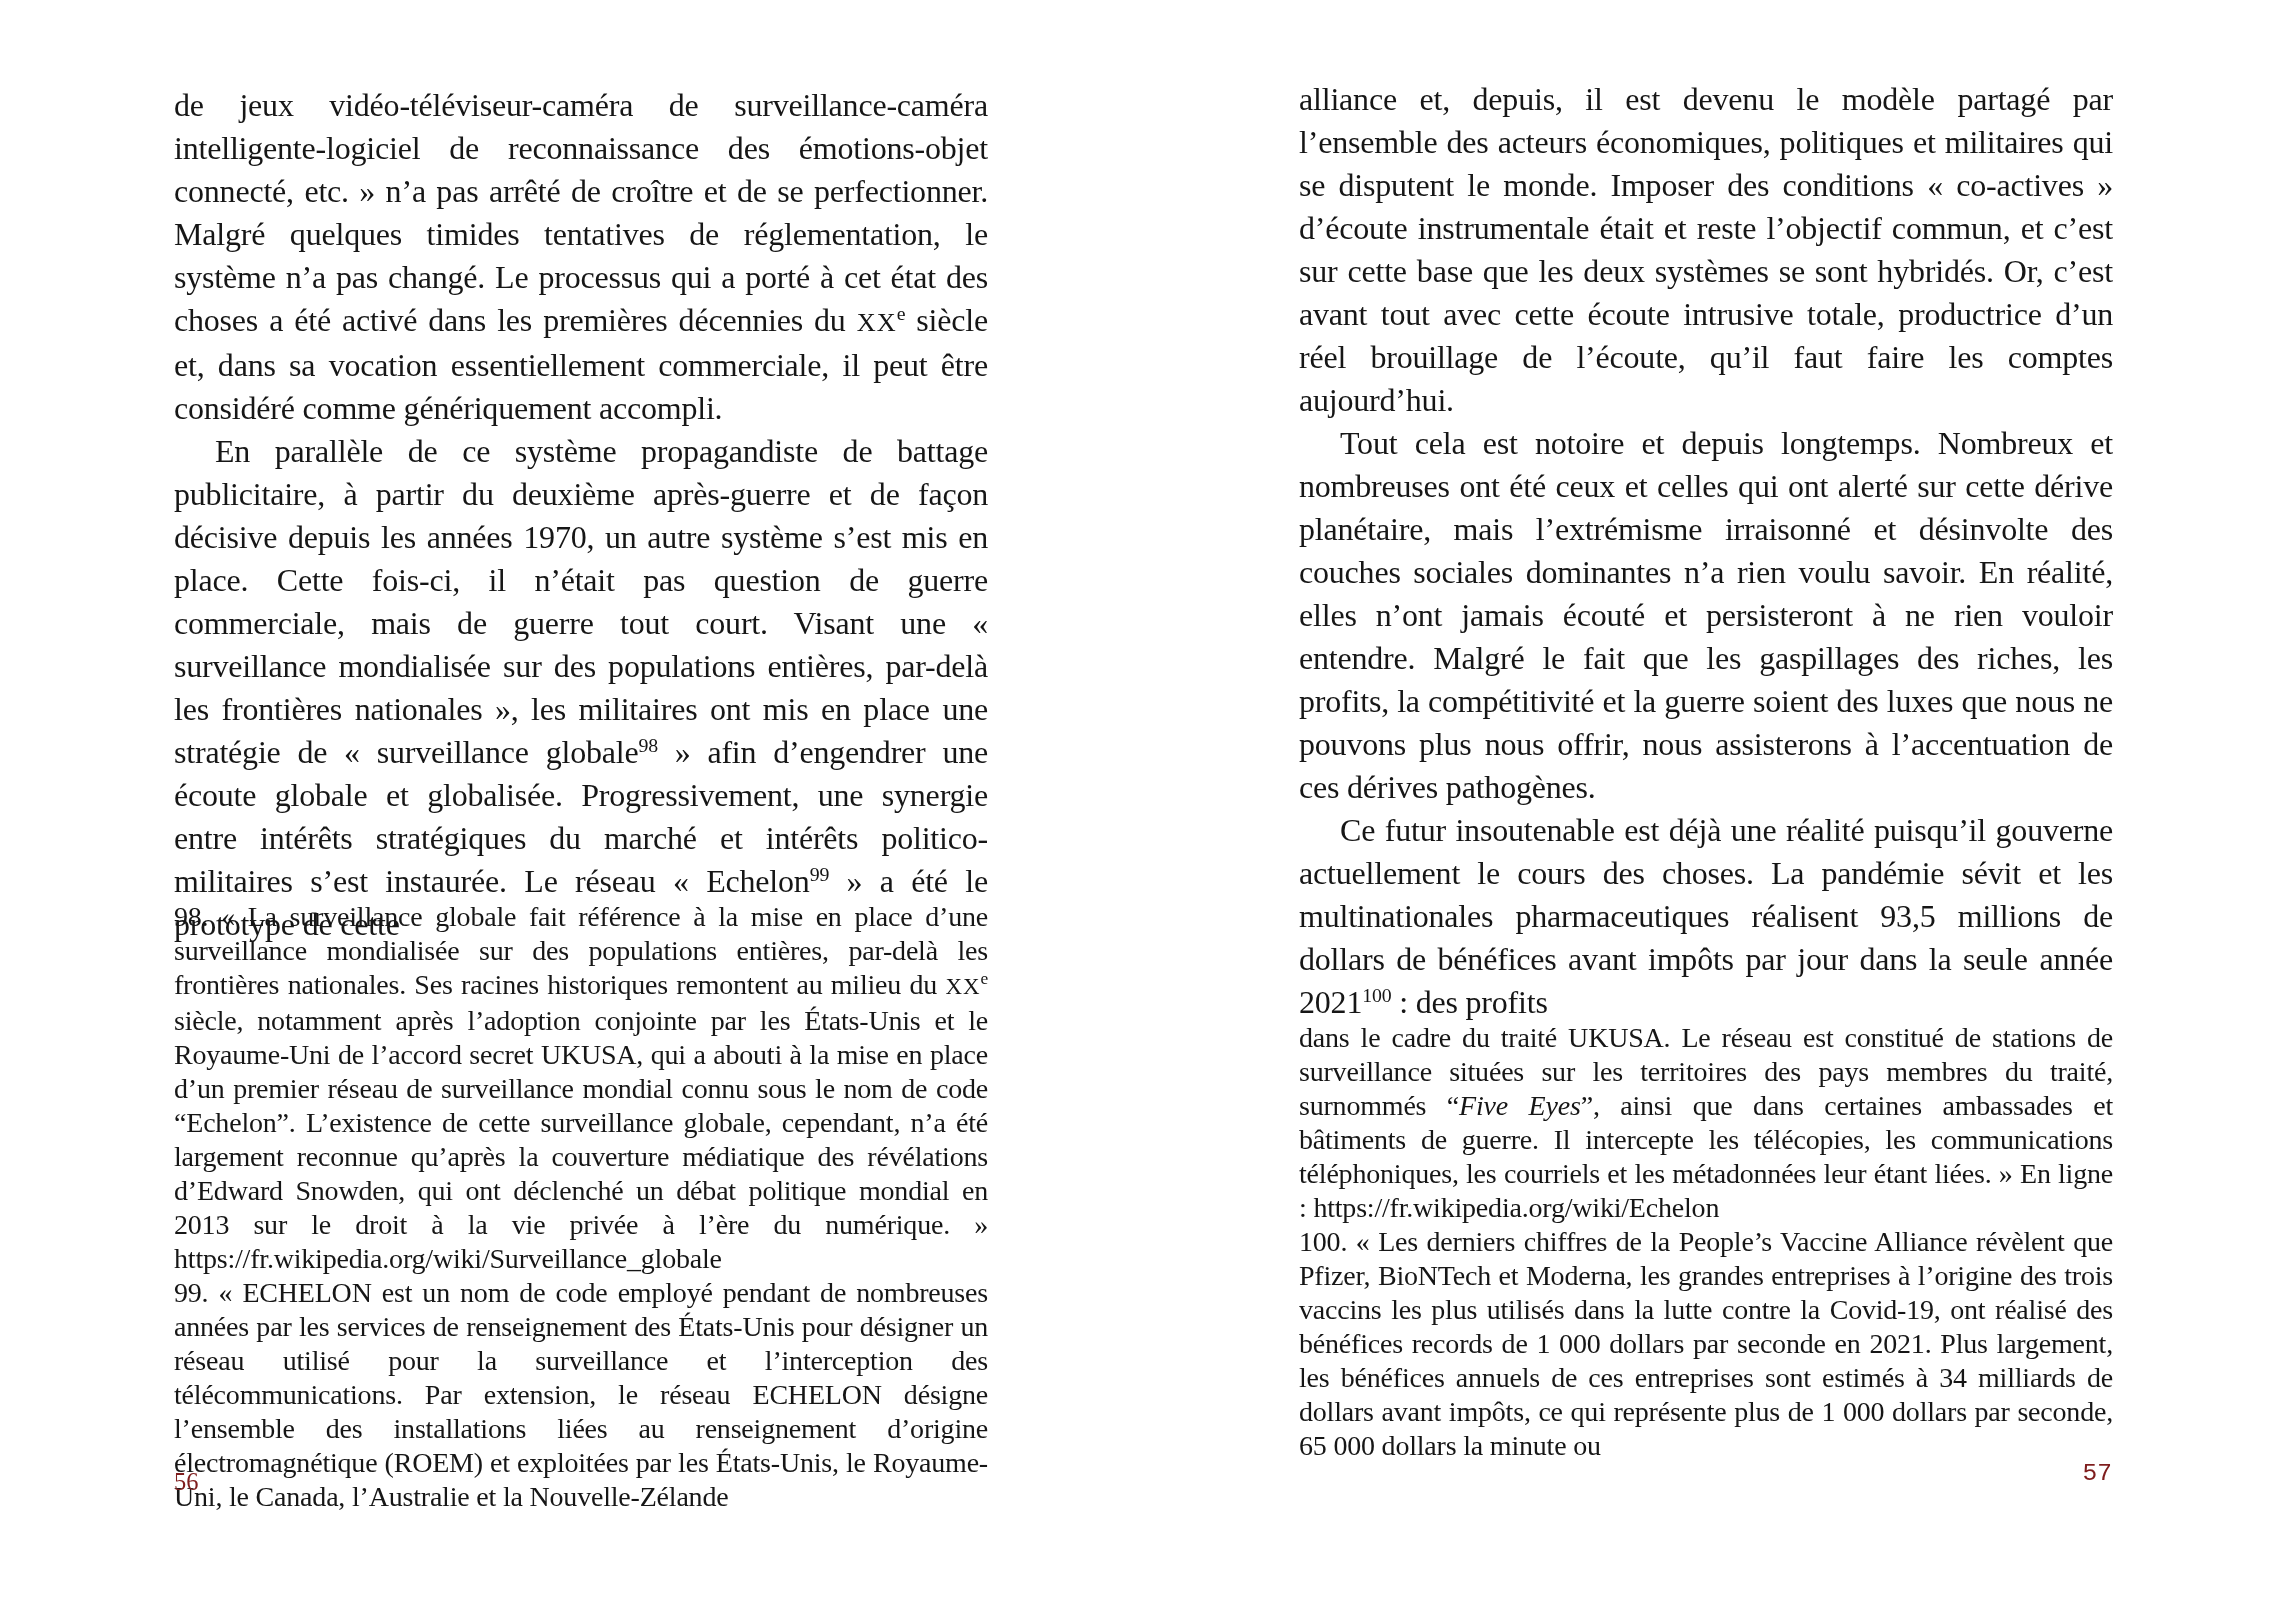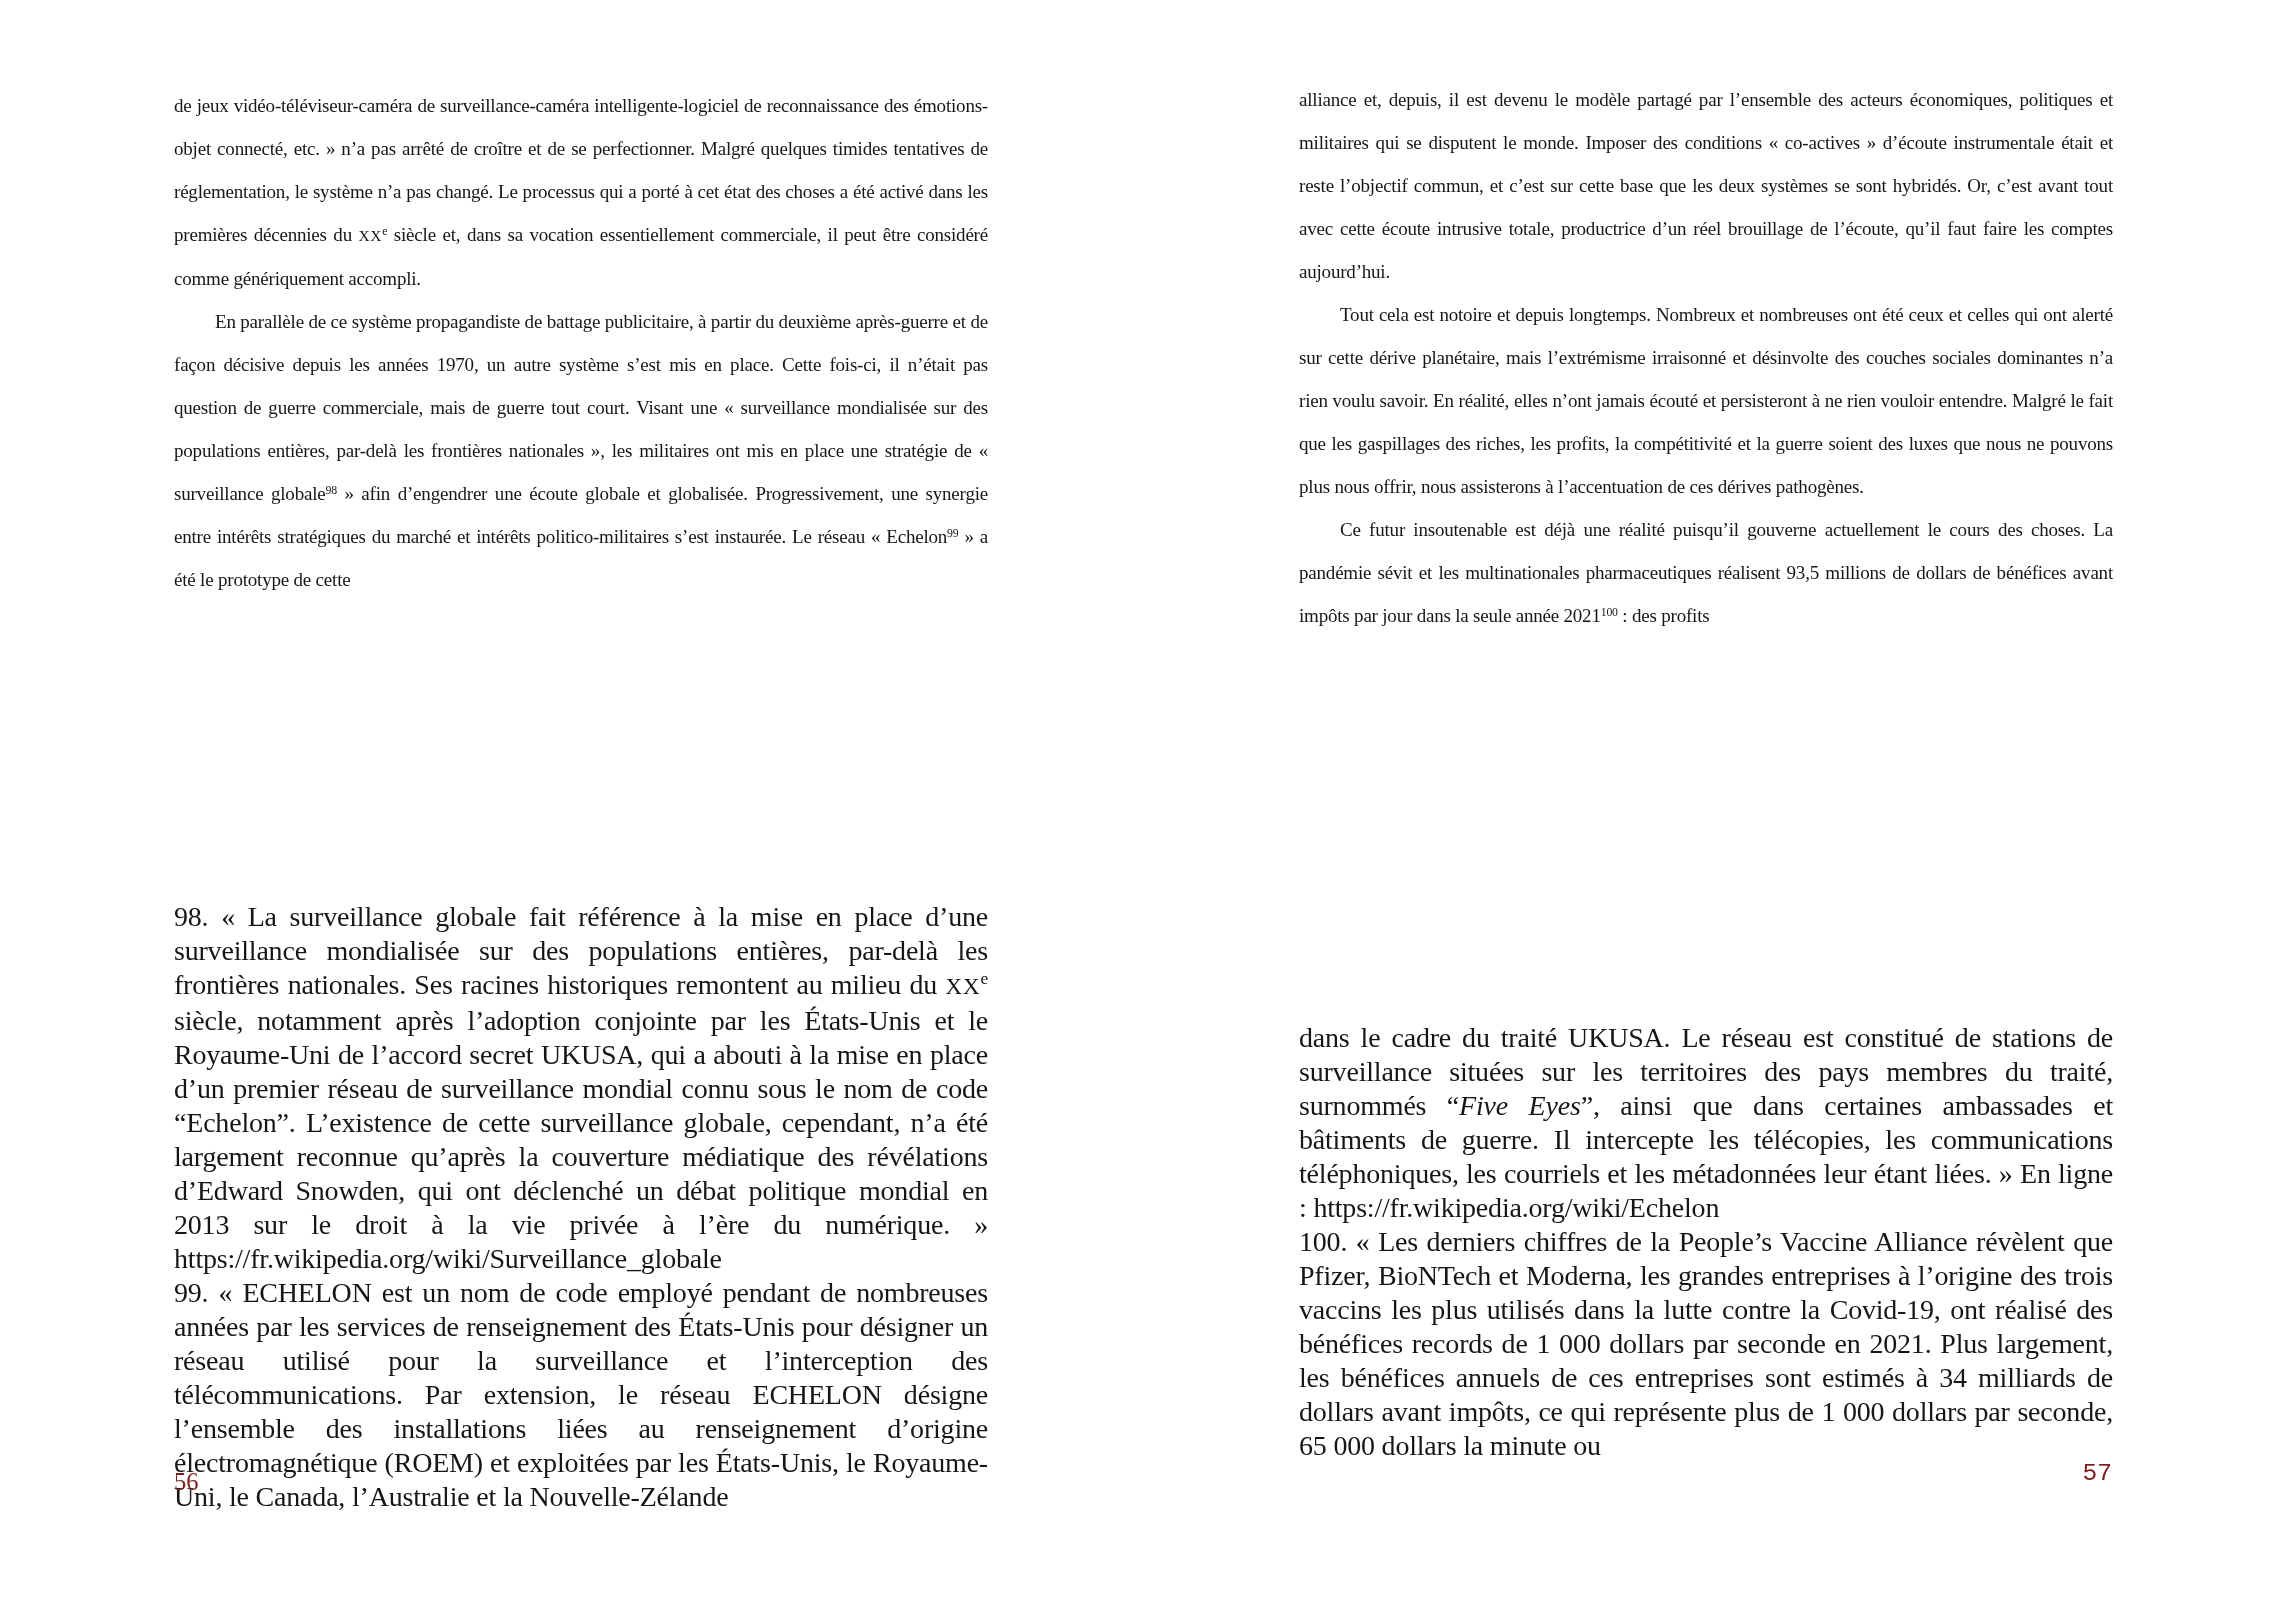--- a/index.html
+++ b/index.html
@@ -13,21 +13,21 @@
     font-family: "Liberation Serif", serif;
     overflow: hidden;
   }
   .col {
     position: absolute;
     text-align: justify;
     letter-spacing: -0.2px;
     hyphens: auto;
     -webkit-hyphens: auto;
   }
-  .body-col { font-size: 19px; line-height: 43px; }
+  .body-col { font-size: 32px; line-height: 43px; }
   .body-col p.indent { text-indent: 41px; }
   .fn-col { font-size: 28px; line-height: 34px; }
   sup {
     font-size: 0.62em;
     line-height: 0;
     vertical-align: baseline;
     position: relative;
     top: -0.55em;
   }
   .sc { font-size: 0.82em; letter-spacing: 0.04em; }

